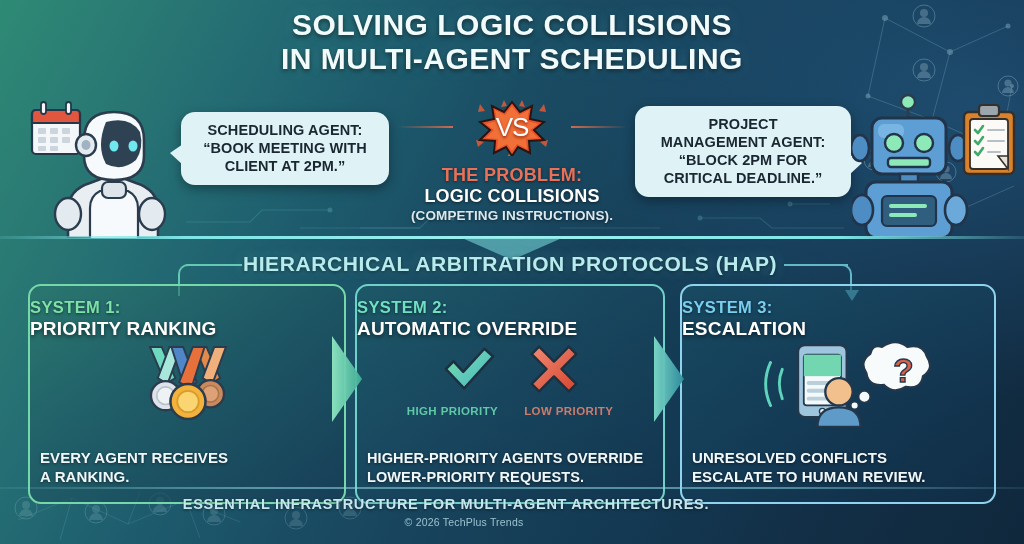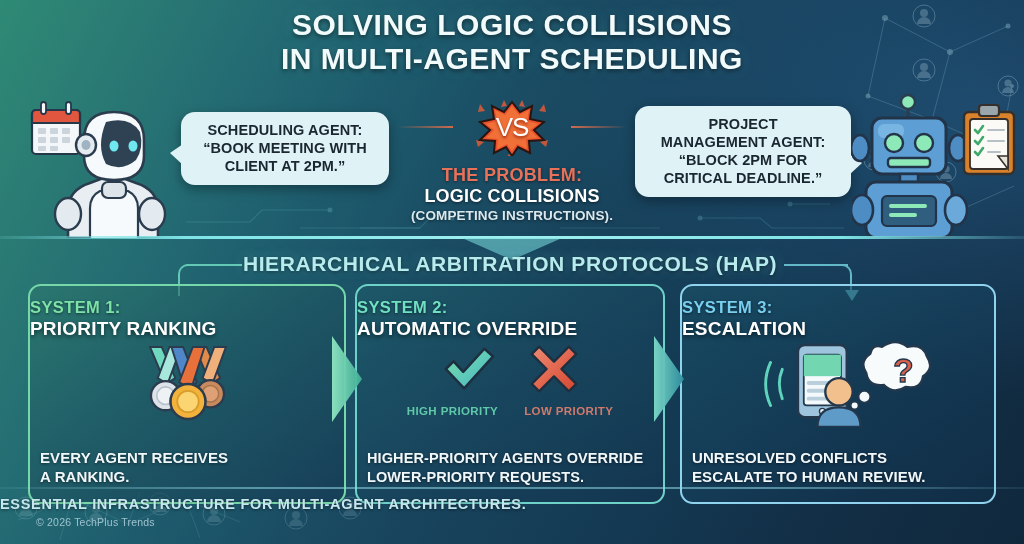--- a/index.html
+++ b/index.html
@@ -130,21 +130,21 @@
 
   
   #prio-row { position:absolute; left:0; right:0; top:119px; display:flex; justify-content:center; gap:26px; }
   #prio-row span { font-size:11.5px; font-weight:bold; letter-spacing:.4px; }
   #prio-high { color:#5fc9a8; }
   #prio-low { color:#d07a6b; }
 
   
   #footer-div { position:absolute; left:0; top:487px; width:1024px; height:2px;
     background:linear-gradient(90deg, rgba(120,200,215,.1), rgba(140,215,225,.55) 25%, rgba(140,215,225,.55) 75%, rgba(120,200,215,.1)); }
-  #footer { position:absolute; left:0; top:496px; width:892px; }
+  #footer { position:absolute; left:0; top:496px; width:892px; text-align:center; }
   #footer-line { display:block; font-size:14.5px; font-weight:bold; color:#c7e7ee; letter-spacing:.7px; text-shadow:0 1px 3px rgba(0,0,0,.5);}
   #footer-copy { display:block; font-size:10.5px; color:#9dc2cf; margin-top:4px; letter-spacing:.2px;margin-left:36px; }
 </style>
 </head>
 <body>
 
 <div id="stage">
 
   <svg class="netlayer" viewBox="0 0 1024 544" width="1024" height="544" style="position:absolute;left:0;top:0;">
     <g stroke="#9fd8e8" stroke-width="0.8" fill="none" opacity="0.5">

